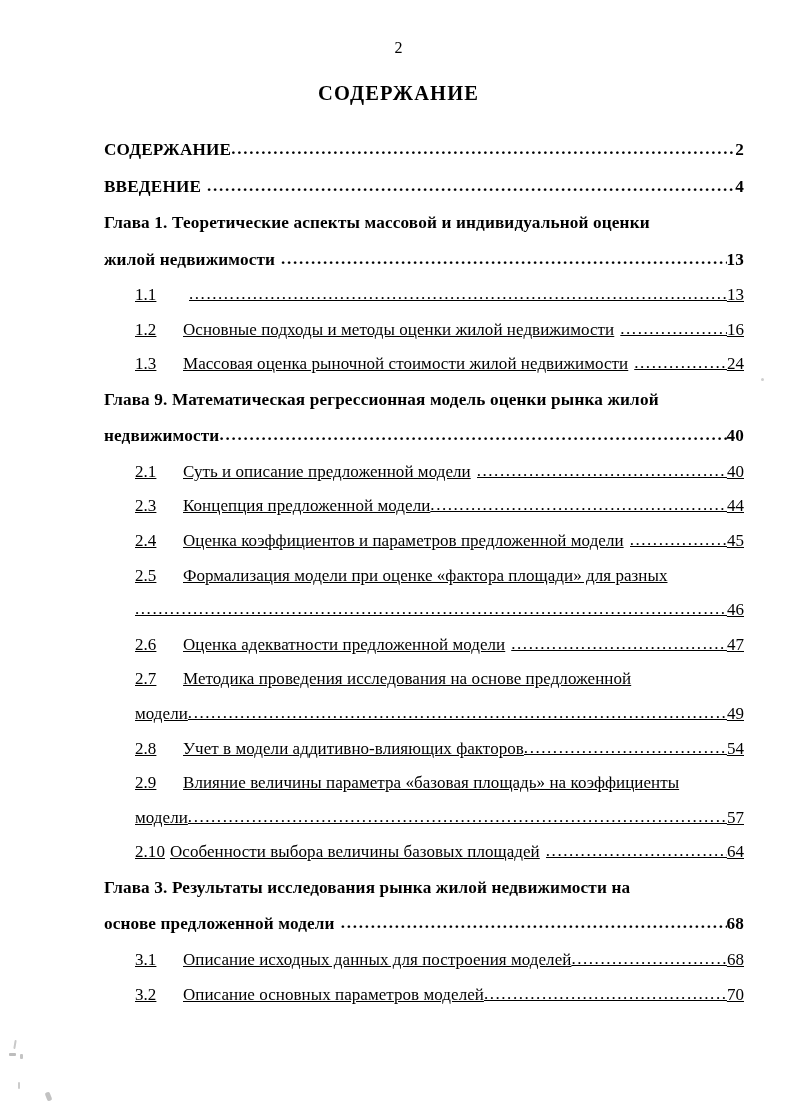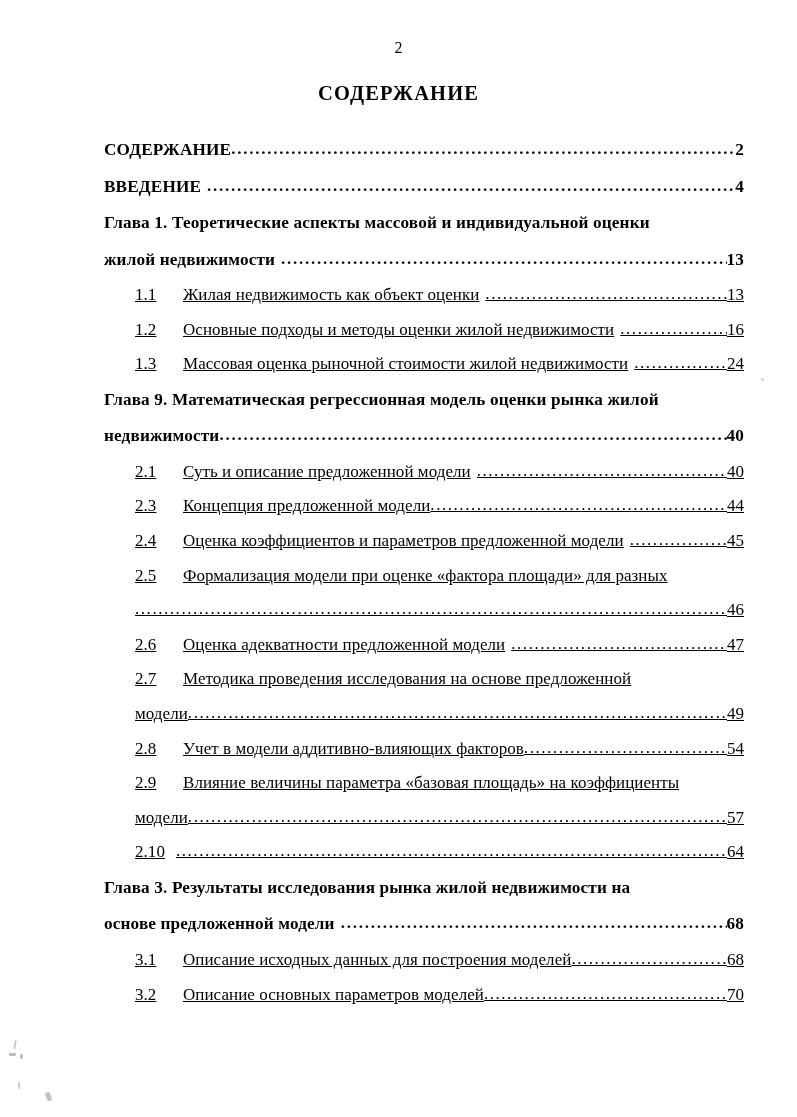--- a/index.html
+++ b/index.html
@@ -183,21 +183,20 @@
           <span class="indent"></span>
           <span class="label">жилой недвижимости</span>
           <span class="leader"></span>
           <span class="pageno">13</span>
         </div>
       </div>
       <div class="toc-entry">
         <div class="line lvl1 gap-before">
           <span class="indent"></span>
           <span class="num-col">1.1</span>
-          <span class="label">Жилая недвижимость как объект оценки</span>
           <span class="leader"></span>
           <span class="pageno">13</span>
         </div>
       </div>
       <div class="toc-entry">
         <div class="line lvl1 gap-before">
           <span class="indent"></span>
           <span class="num-col">1.2</span>
           <span class="label">Основные подходы и методы оценки жилой недвижимости</span>
           <span class="leader"></span>
@@ -305,20 +304,21 @@
           <span class="indent"></span>
           <span class="label">модели</span>
           <span class="leader"></span>
           <span class="pageno">57</span>
         </div>
       </div>
       <div class="toc-entry">
         <div class="line lvl1 wide-num gap-before">
           <span class="indent"></span>
           <span class="num-col">2.10</span>
+          <span class="label">Особенности выбора величины базовых площадей</span>
           <span class="leader"></span>
           <span class="pageno">64</span>
         </div>
       </div>
       <div class="toc-entry">
         <div class="line lvl0 gap-before open">
           <span class="indent"></span>
           <span class="label">Глава 3. Результаты исследования рынка жилой недвижимости на</span>
         </div>
         <div class="line lvl0 cont gap-before">

